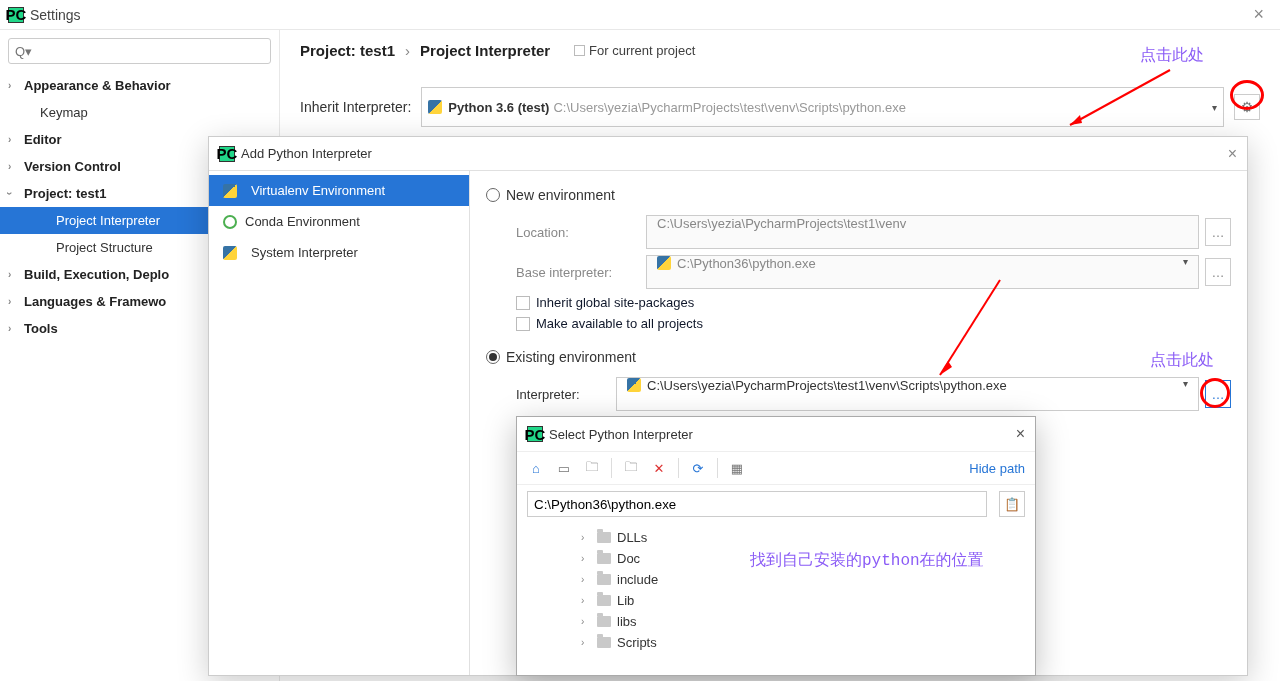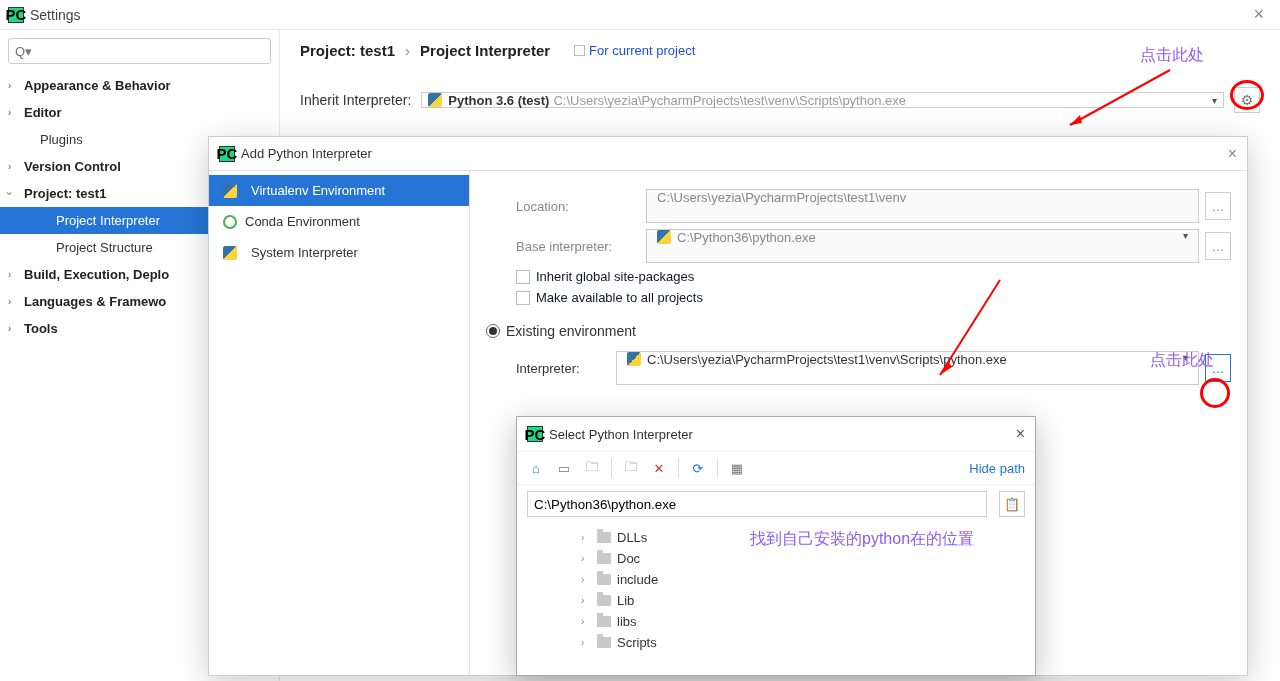--- a/index.html
+++ b/index.html
@@ -19,26 +19,26 @@
 .tree-item { padding: 6px 10px 6px 24px; cursor: pointer; display: flex; align-items: center; }
 .tree-item.bold { font-weight: 600; color: #222; }
 .tree-item .chev { position: absolute; margin-left: -16px; color: #888; font-size: 10px; }
 .tree-item.sub { padding-left: 40px; font-weight: 400; }
 .tree-item.selected { background: #2675d6; color: #fff; }
 .tree-item.sub2 { padding-left: 56px; }
 
 .main { flex: 1; padding: 12px 20px; position: relative; }
 .breadcrumb { font-weight: 600; font-size: 15px; color: #222; display: flex; align-items: center; gap: 10px; }
 .breadcrumb .sep { color: #888; font-weight: 400; }
-.bc-note { color: #1d4ed8; font-weight: 400; font-size: 13px; margin-left: 14px; }
+.bc-note { color: #404040; font-weight: 400; font-size: 13px; margin-left: 14px; }
 .bc-note-icon { display:inline-block; width:11px; height:11px; border:1px solid #bbb; margin-right:4px; vertical-align:-1px;}
 
 .interp-row { margin-top: 28px; display: flex; align-items: center; gap: 10px; }
 .interp-label { font-size: 14px; }
-.interp-select { flex: 1; height: 16px; border: 1px solid #ccc; display: flex; align-items: center; padding: 0 6px; background: #fff; }
+.interp-select { flex: 1; height: 40px; border: 1px solid #ccc; display: flex; align-items: center; padding: 0 6px; background: #fff; }
 .py-icon { width: 14px; height: 14px; margin-right: 6px; display:inline-block; background: linear-gradient(135deg,#3673a5 50%,#ffd43b 50%); border-radius:2px;}
 .interp-name { font-weight: 600; }
 .interp-path { color: #999; margin-left: 4px; }
 .drop-chev { margin-left: auto; color: #555; font-size: 10px; }
 .gear-btn { width: 26px; height: 26px; border: 1px solid #ccc; display: flex; align-items: center; justify-content: center; color: #777; font-size: 14px; }
 
 .red-circle { position: absolute; border: 3px solid #f00; border-radius: 50%; pointer-events: none; }
 .red-text { position: absolute; color: #8b5cf6; font-size: 16px; font-family: SimSun, serif; pointer-events: none; }
 
 
@@ -90,26 +90,26 @@
   <div class="body">
     <div class="sidebar">
       <div class="search-wrap">
         <input class="search" placeholder="Q▾" style="">
       </div>
       <div class="tree">
         <div class="tree-item bold">
             <span class="chev">›</span>
             <span>Appearance &amp; Behavior</span>
           </div>
+        <div class="tree-item sub">
+            <span>Keymap</span>
+          </div>
         <div class="tree-item bold">
             <span class="chev">›</span>
             <span>Editor</span>
-          </div>
-        <div class="tree-item sub">
-            <span>Plugins</span>
           </div>
         <div class="tree-item bold">
             <span class="chev">›</span>
             <span>Version Control</span>
           </div>
         <div class="tree-item bold">
             <span class="chev" style="transform:rotate(90deg);display:inline-block">›</span>
             <span>Project: test1</span>
           </div>
         <div class="tree-item sub2 selected">
@@ -177,20 +177,24 @@
       <div class="d2-side-item">
           <span style="width:14px;height:14px;border:2px solid #4caf50;border-radius:50%"></span>
           <span>Conda Environment</span>
         </div>
       <div class="d2-side-item">
           <span class="py-icon"></span>
           <span>System Interpreter</span>
         </div>
     </div>
     <div class="d2-main">
+      <div class="radio-row">
+          <span class="radio-dot"></span>
+          <span>New environment</span>
+        </div>
       <div class="form-row">
         <span class="form-lbl">Location:</span>
         <div class="form-input">
             <span>C:\Users\yezia\PycharmProjects\test1\venv</span>
           </div>
         <div class="browse-btn">…</div>
       </div>
       <div class="form-row">
         <span class="form-lbl">Base interpreter:</span>
         <div class="form-input">
@@ -283,13 +287,13 @@
         <span>libs</span>
       </div>
     <div class="d3-tree-row">
         <span class="chev">›</span>
         <span class="folder-icon"></span>
         <span>Scripts</span>
       </div>
   </div>
 </div>
 
-<div class="red-text" style="left:750px;top:529px;font-family:Liberation Sans, sans-serif">找到自己安装的python在的位置</div>
+<div class="red-text" style="left:750px;top:550px;font-family:Liberation Mono, monospace">找到自己安装的python在的位置</div>
 
 </body></html>

